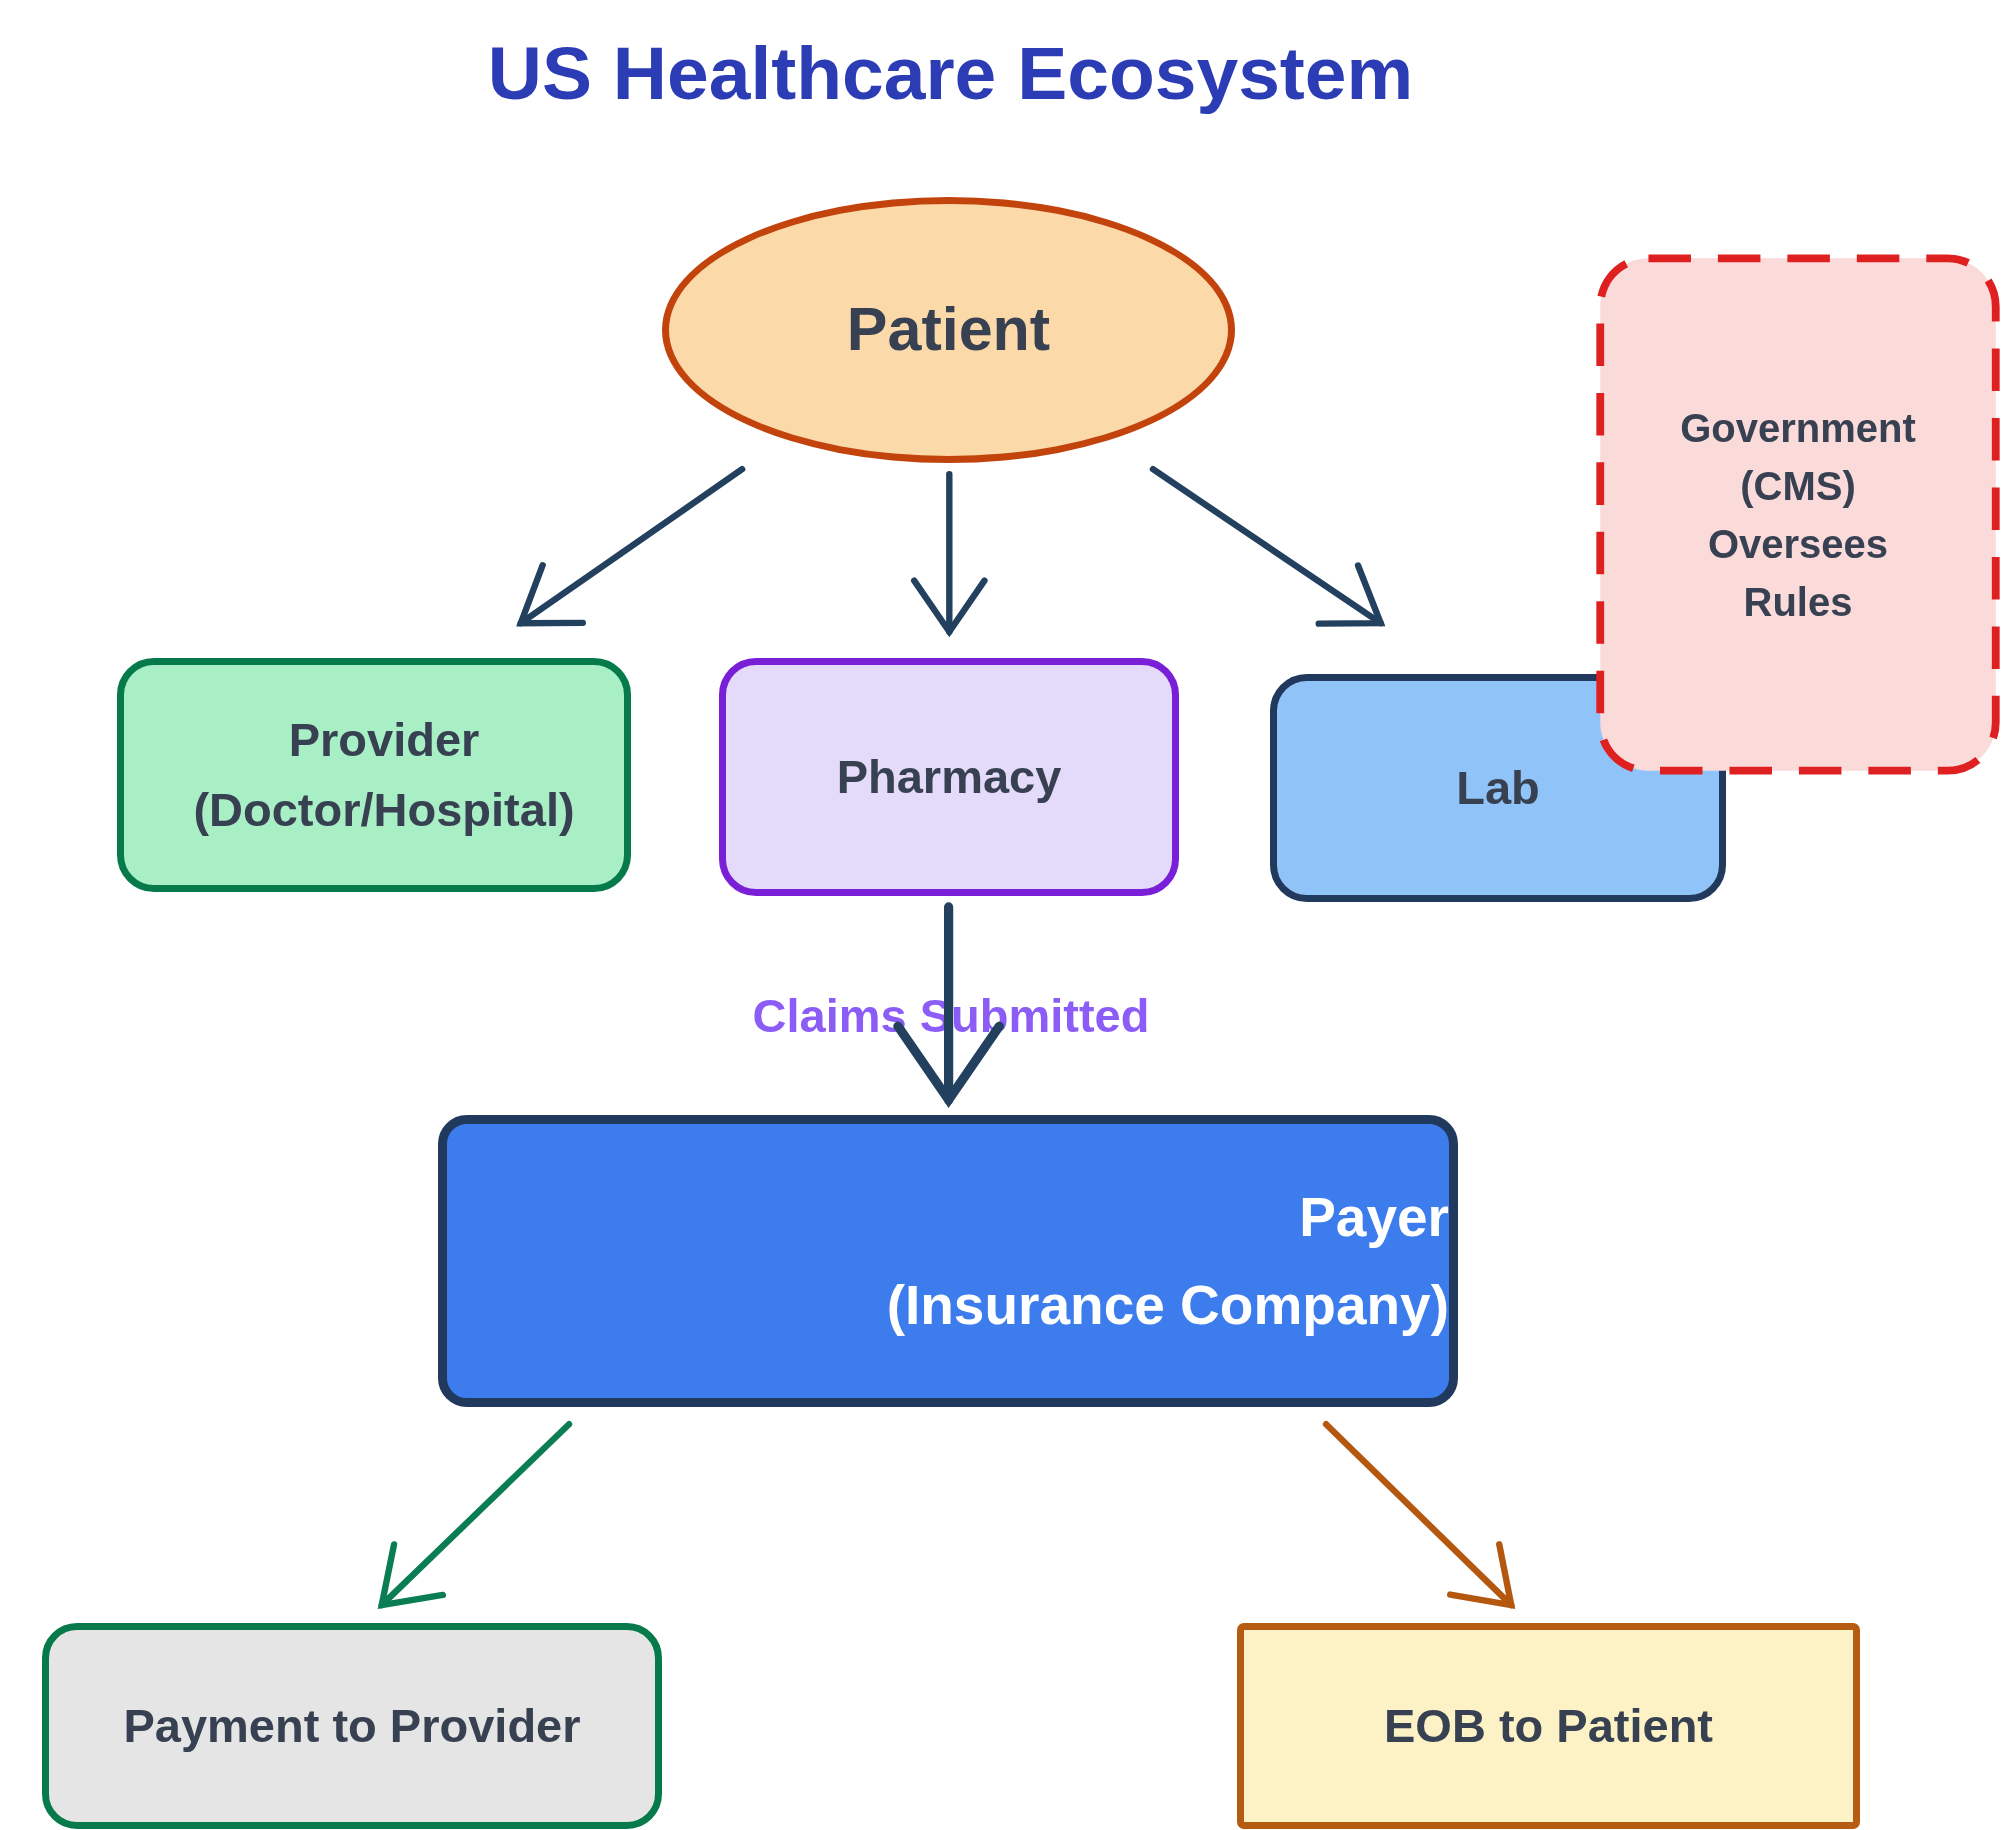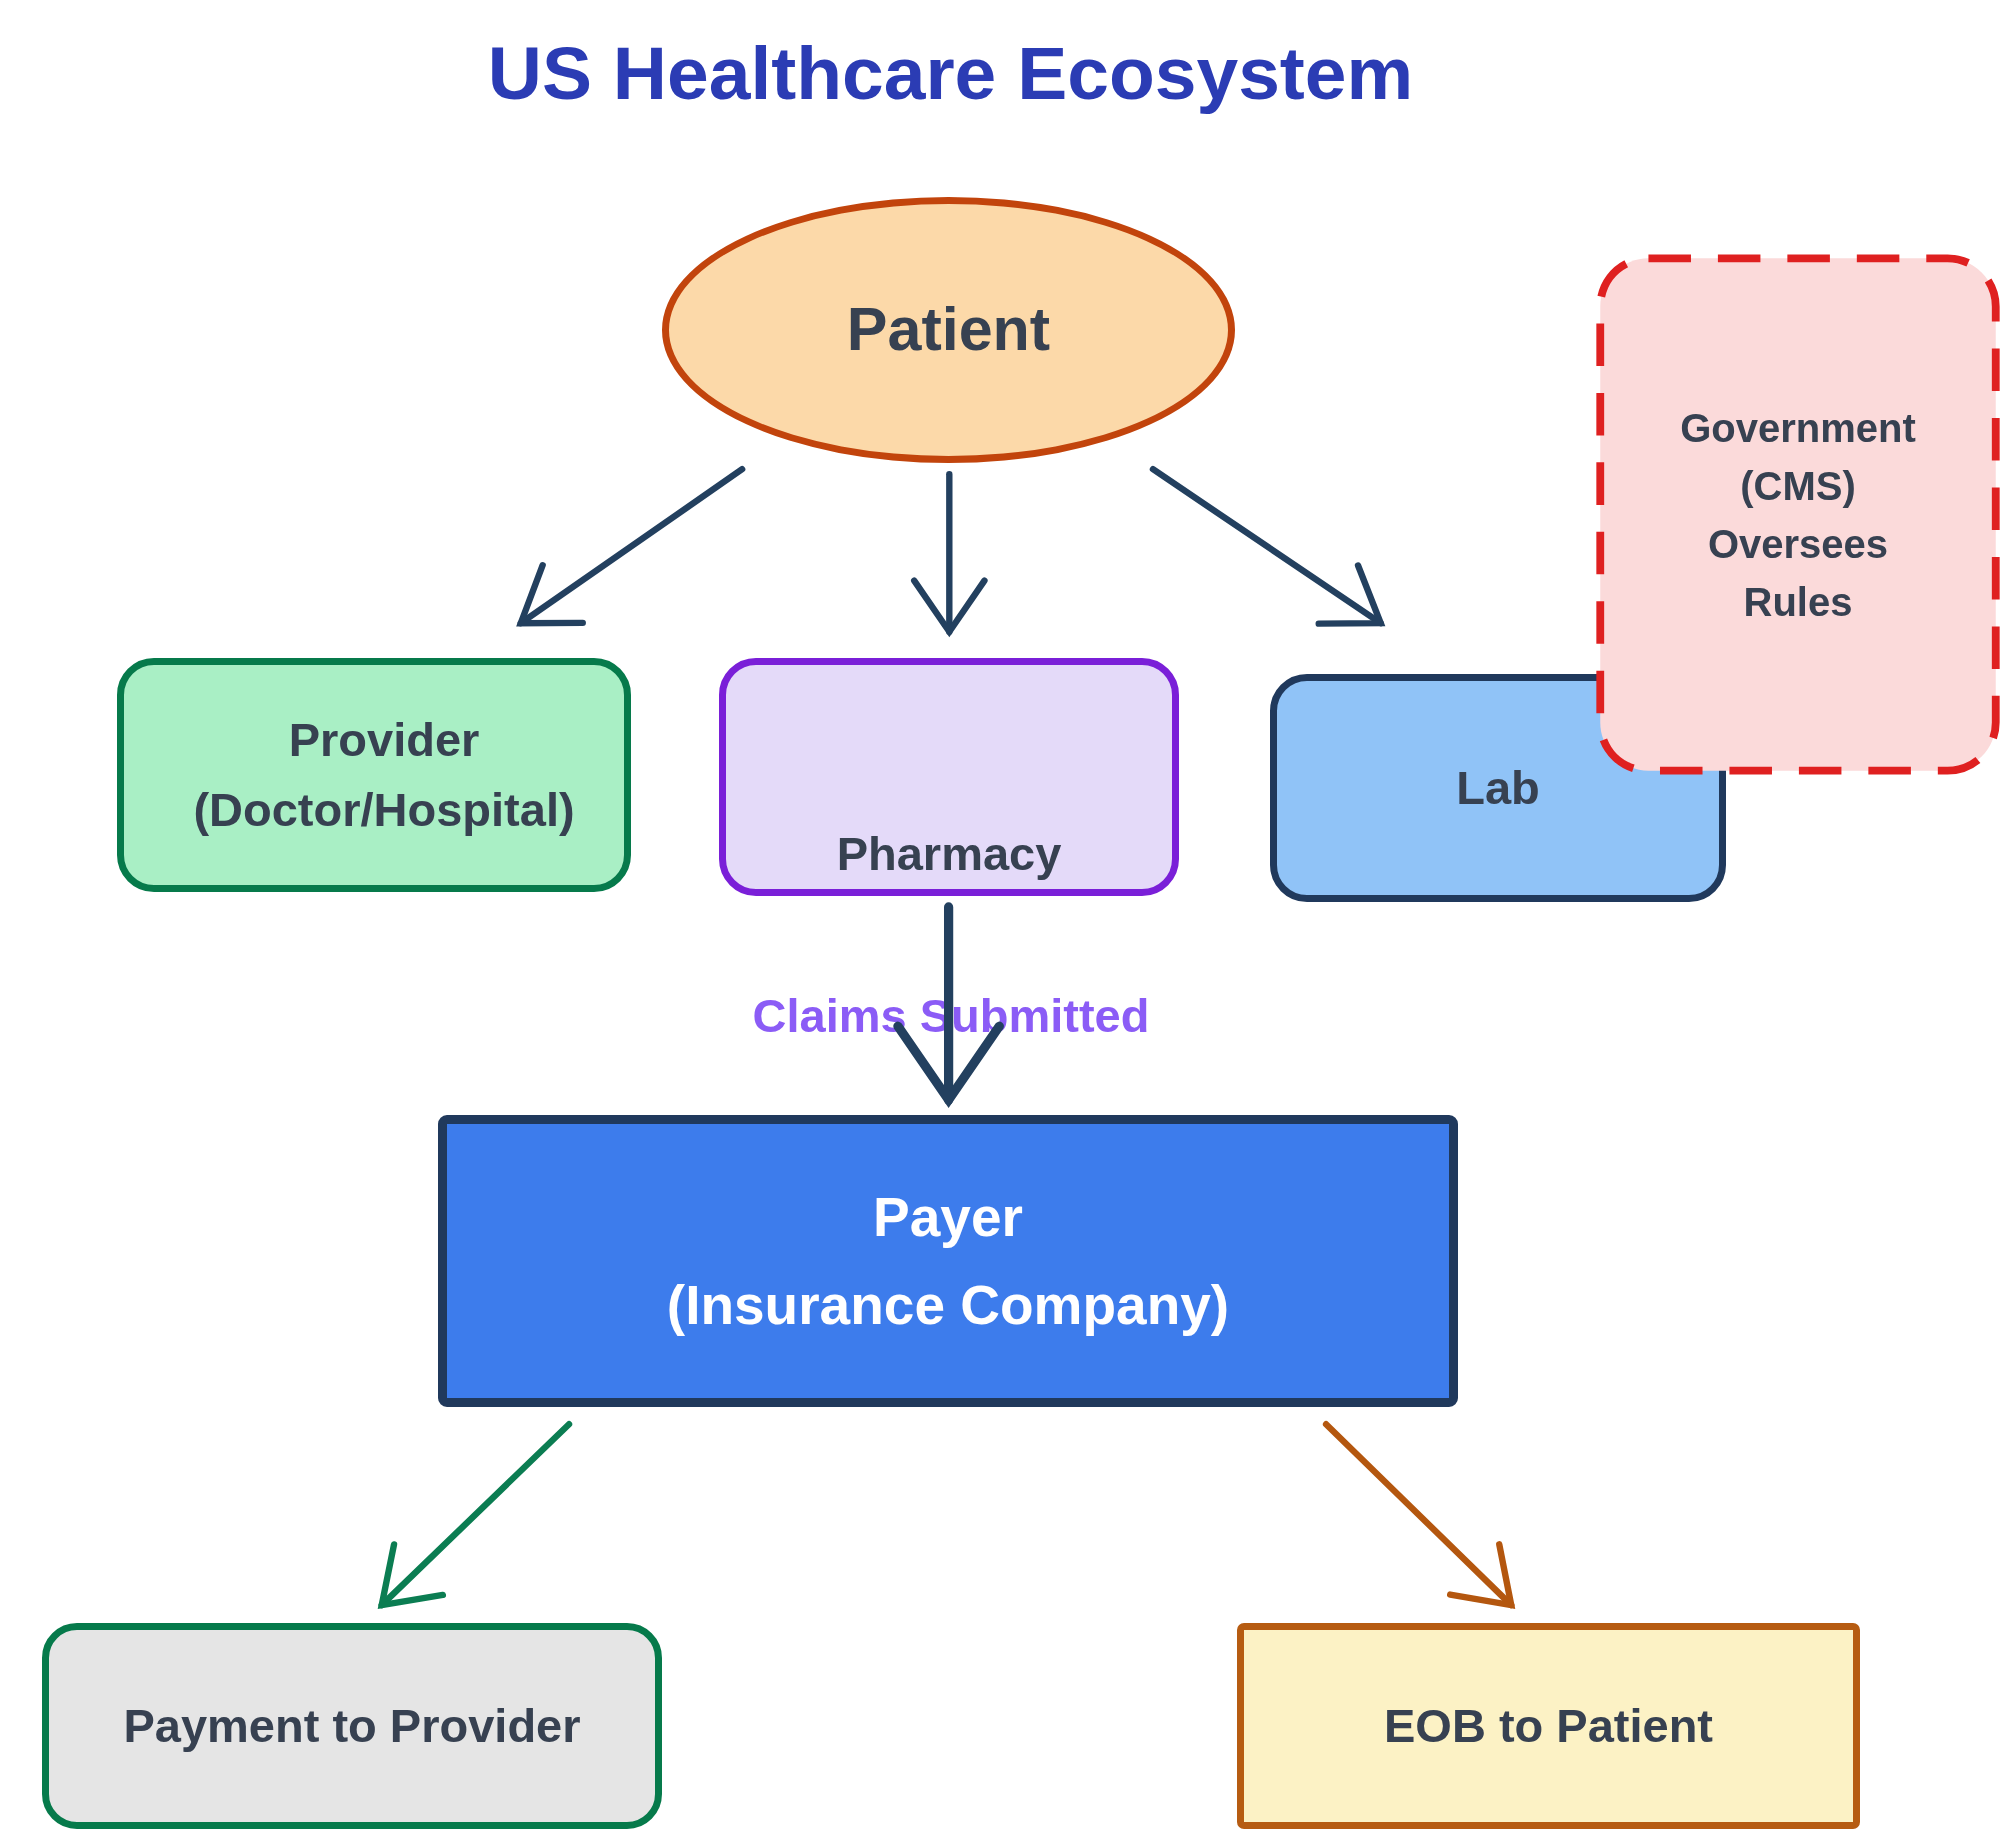--- a/index.html
+++ b/index.html
@@ -52,21 +52,20 @@
     background: #a9efc5;
     border: 7.8px solid #067a4b;
     border-radius: 37px;
     padding-left: 20px;
   }
   .node-pharmacy {
     left: 719px; top: 658px; width: 460px; height: 238px;
     background: #e4daf9;
     border: 7.8px solid #7a1fd8;
     border-radius: 37px;
-    justify-content: flex-end;
   }
   .node-lab {
     left: 1270px; top: 674px; width: 456px; height: 228px;
     background: #90c3f7;
     border: 7.8px solid #20395c;
     border-radius: 37px;
     z-index: 1;
   }
   .node-government {
     left: 1596px; top: 254px; width: 404px; height: 521px;
@@ -80,24 +79,25 @@
     width: 404px; height: 521px;
   }
   .gov-text {
     position: relative;
     z-index: 1;
   }
   .node-payer {
     left: 438px; top: 1115px; width: 1020px; height: 292px;
     background: #3d7cec;
     border: 9.2px solid #20395c;
-    border-radius: 9px;
+    border-radius: 29px;
     color: #ffffff;
     font-size: 55px;
     line-height: 1.6;
+    align-items: flex-end;
   }
   .node-payment {
     left: 42px; top: 1623px; width: 620px; height: 206px;
     background: #e5e5e5;
     border: 7.8px solid #067a4b;
     border-radius: 35px;
   }
   .node-eob {
     left: 1237px; top: 1623px; width: 623px; height: 206px;
     background: #fcf2c5;

